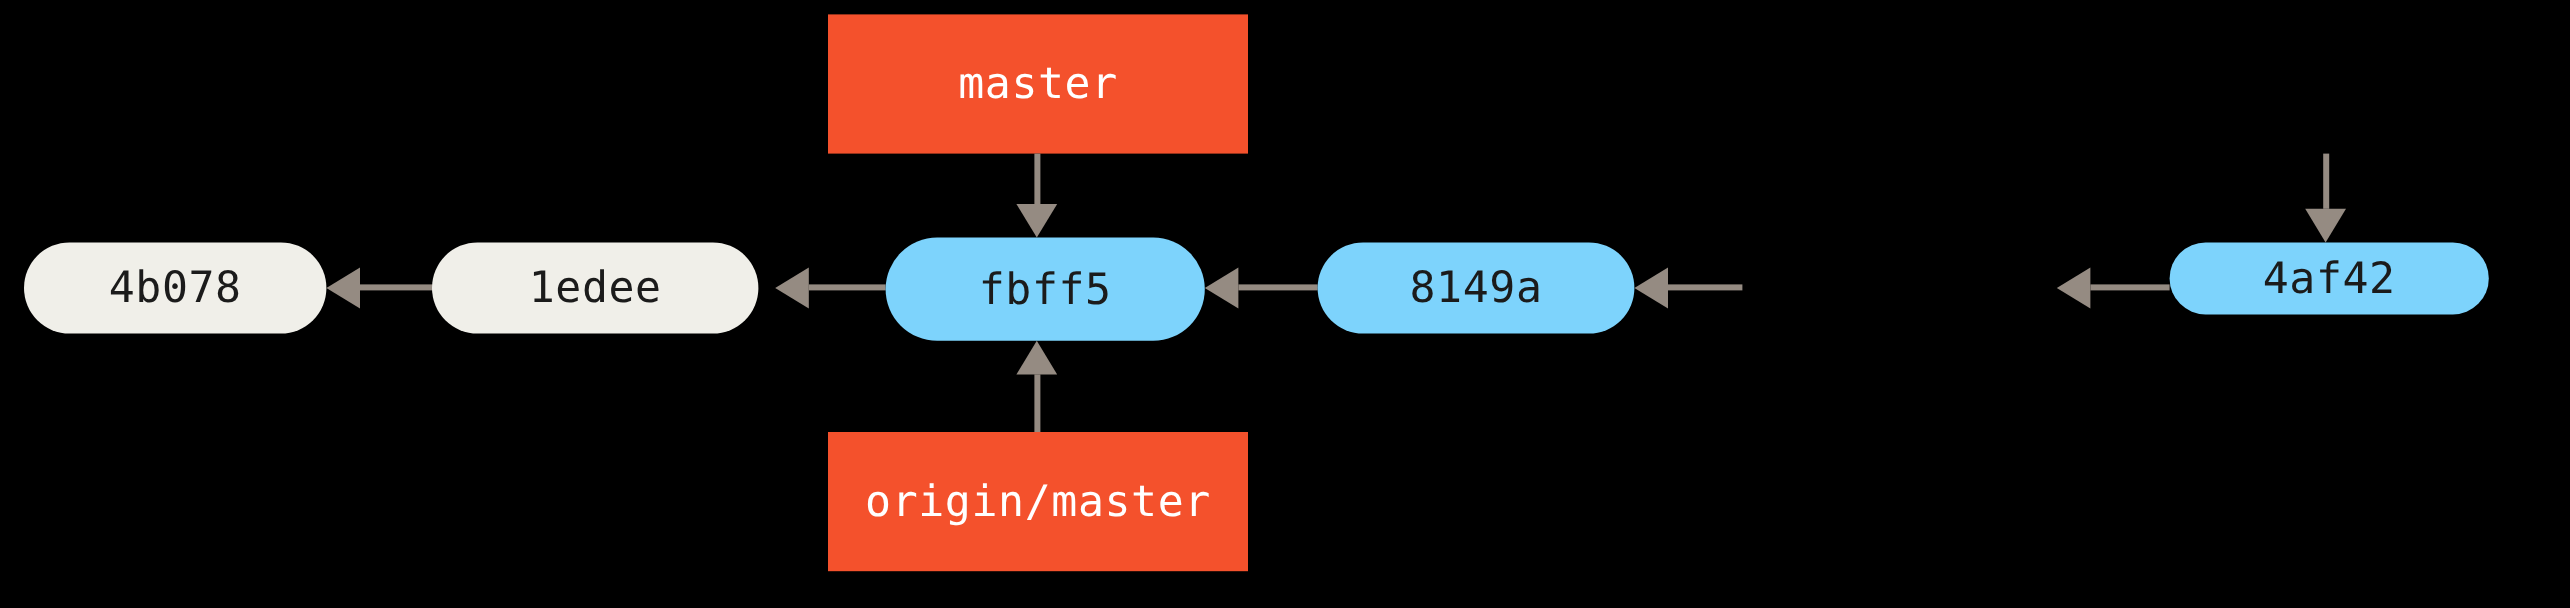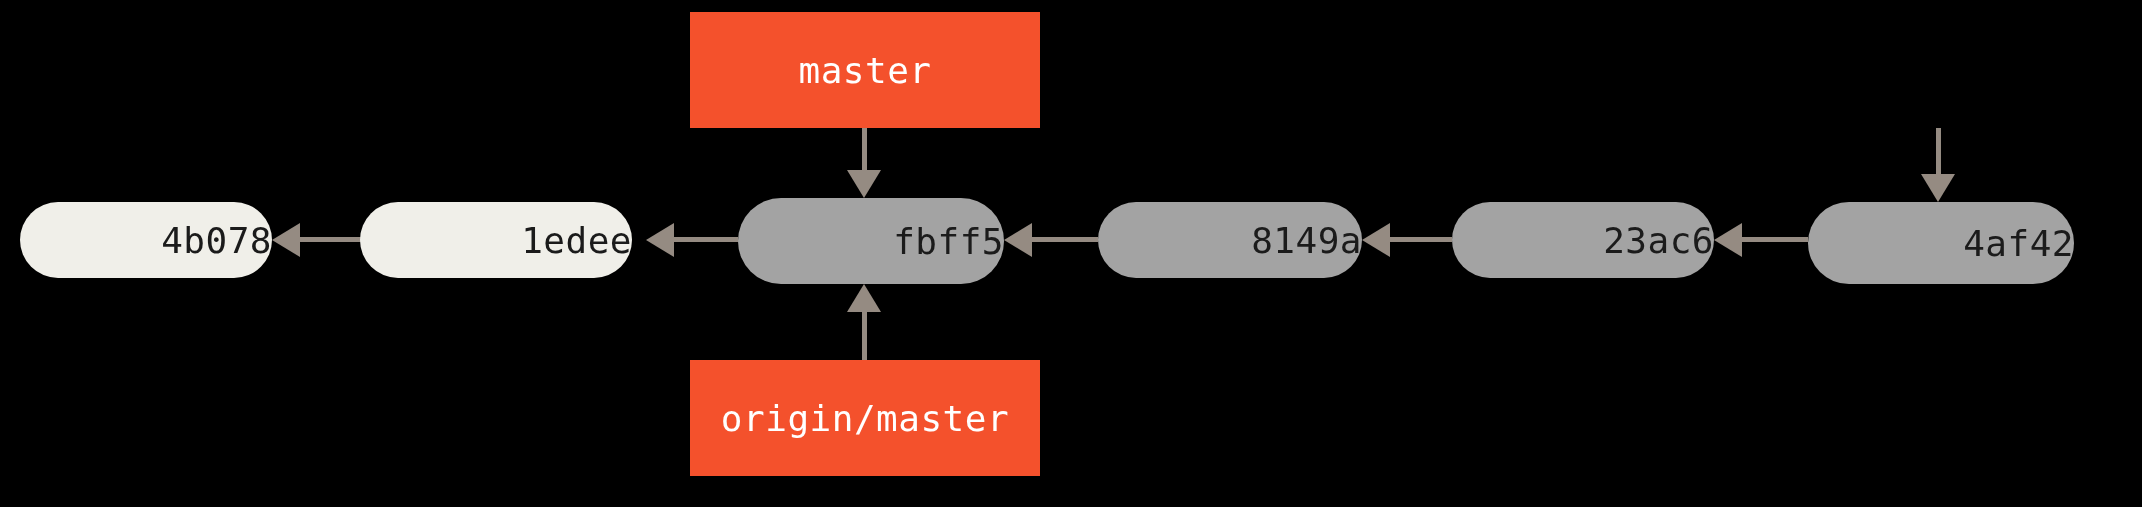--- a/index.html
+++ b/index.html
@@ -19,31 +19,31 @@
     width: 2142px;
     height: 507px;
     background: #000000;
   }
 
   
   .commit {
     position: absolute;
     display: flex;
     align-items: center;
-    justify-content: flex-end;
+    justify-content: center;
     border-radius: 999px;
     font-family: "DejaVu Sans Mono", "Liberation Mono", monospace;
     font-size: 36px;
     letter-spacing: 0.5px;
     color: #1b1b1b;
     box-sizing: border-box;
     user-select: none;
   }
   .commit.cream { background: #F0EFE9; }
-  .commit.green { background: #a3a3a3; }
+  .commit.green { background: #7dd3fc; }
 
   
   .reflabel {
     position: absolute;
     display: flex;
     align-items: center;
     justify-content: center;
     font-family: "DejaVu Sans Mono", "Liberation Mono", monospace;
     font-size: 36px;
     letter-spacing: 0.5px;
@@ -132,21 +132,18 @@
   </div>
 
   <div class="commit green" style="left:738px; top:198px; width:266px; height:86px;">
     <span>fbff5</span>
   </div>
 
   <div class="commit green" style="left:1098px; top:202px; width:264px; height:76px;">
     <span>8149a</span>
   </div>
 
-  <div class="commit green" style="left:1452px; top:202px; width:262px; height:76px;">
-    <span>23ac6</span>
-  </div>
 
-  <div class="commit green" style="left:1808px; top:202px; width:266px; height:82px;">
+  <div class="commit green" style="left:1808px; top:202px; width:266px; height:60px;">
     <span>4af42</span>
   </div>
 
 </div>
 
 </body></html>

